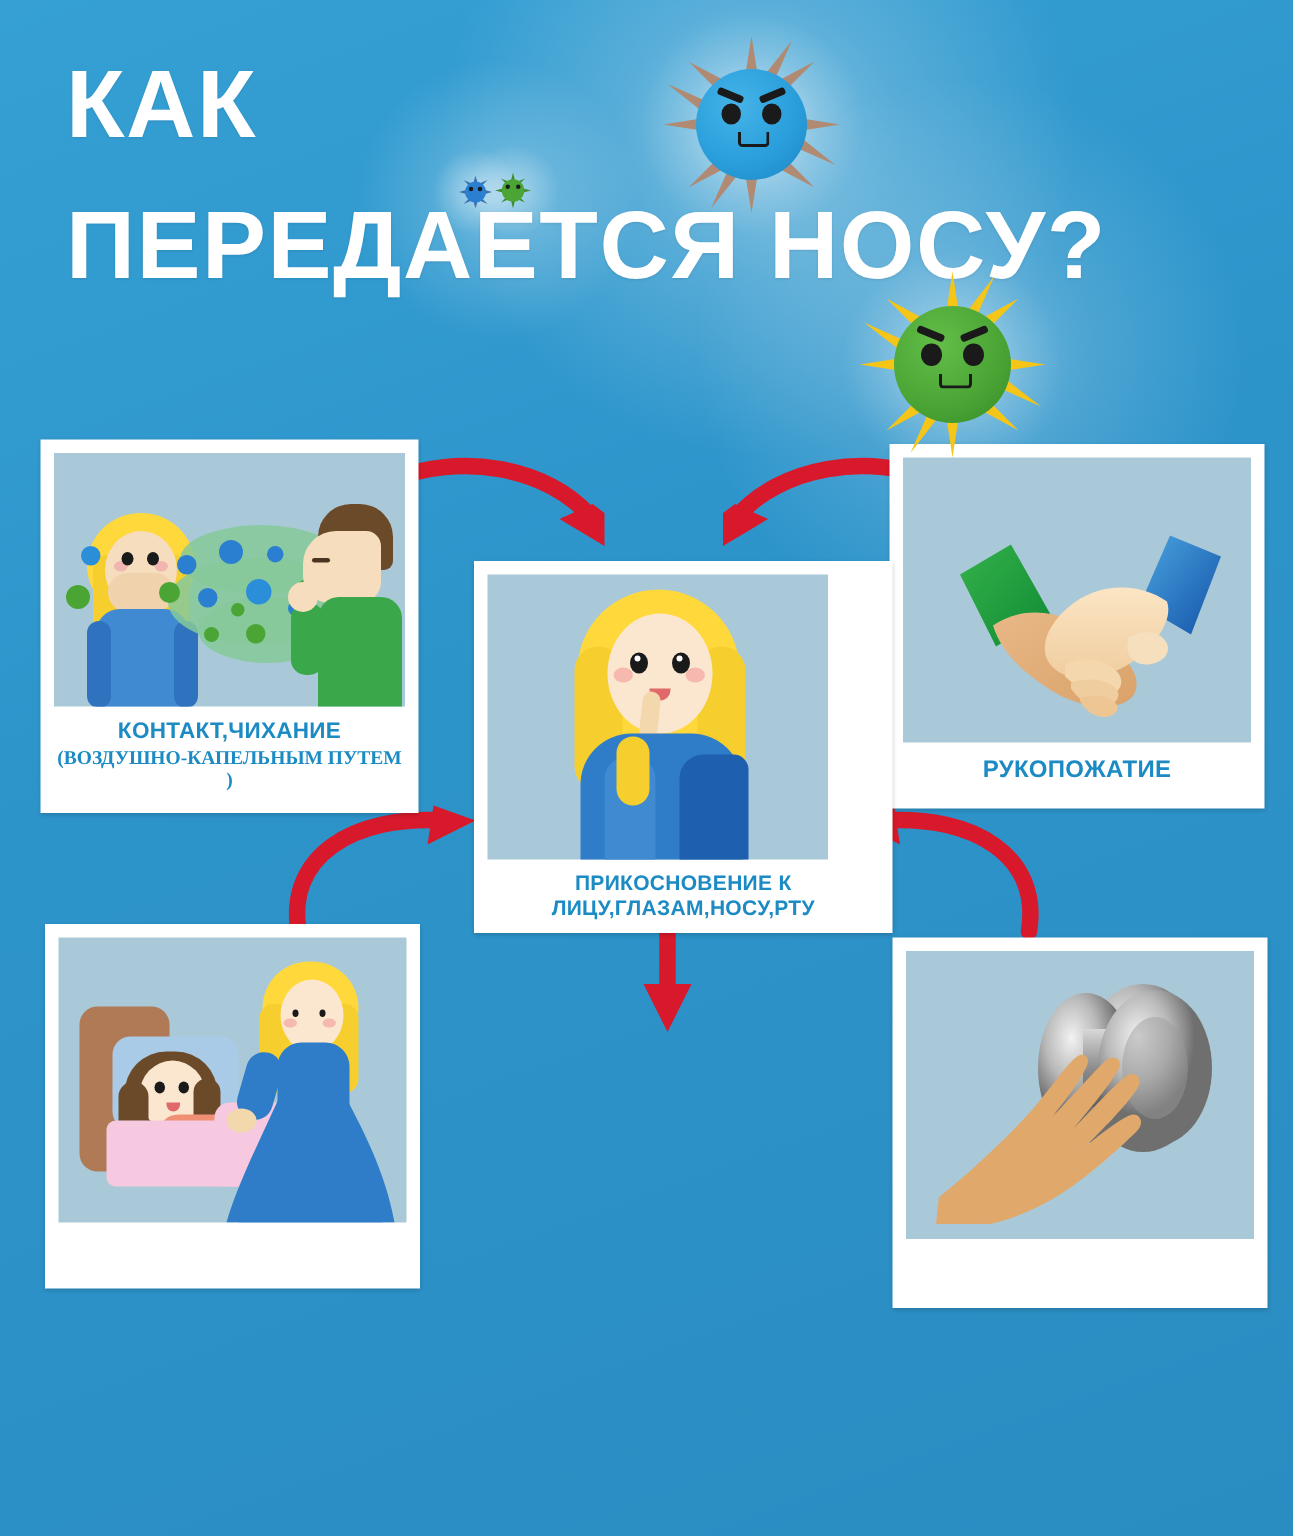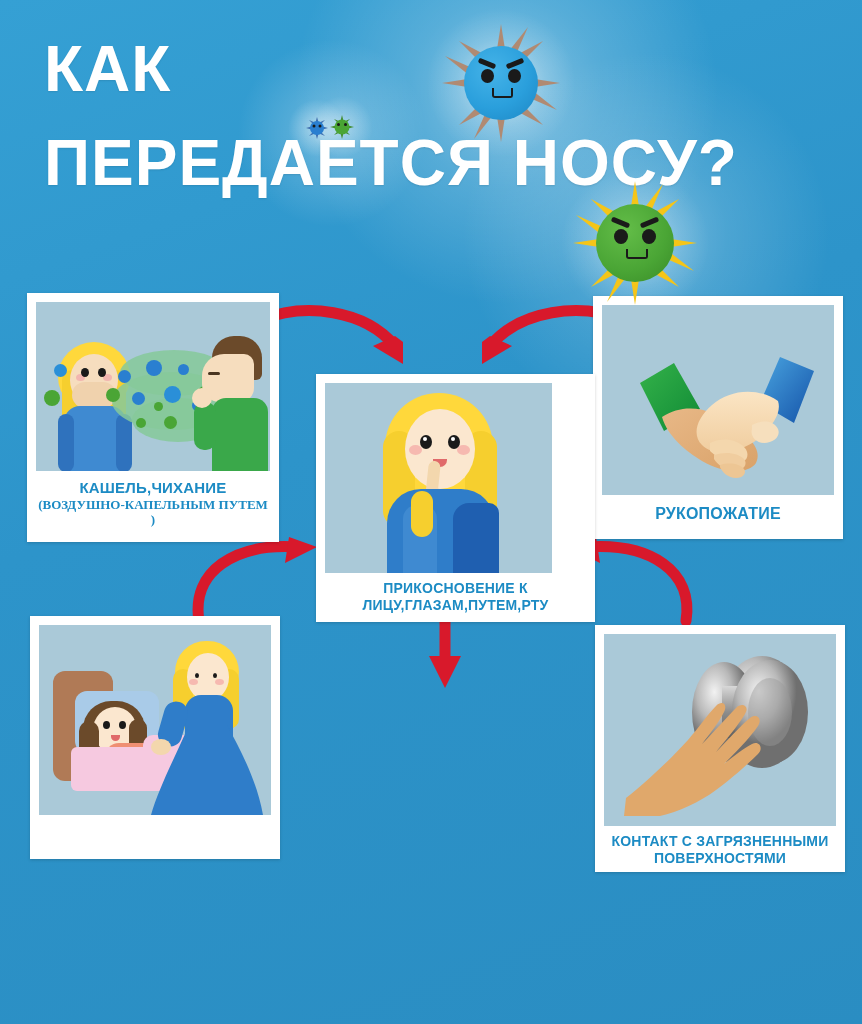--- a/index.html
+++ b/index.html
@@ -237,21 +237,21 @@
       <div class="sh circ" style="left:70px;top:86px;width:14px;height:14px;background:#4aa535;"></div>
 
       <div class="sh" style="left:176px;top:34px;width:50px;height:44px;border-radius:22px 22px 6px 6px;background:#6b4a2a;"></div>
       <div class="sh skin" style="left:166px;top:52px;width:52px;height:48px;border-radius:22px 10px 14px 18px;"></div>
       <div class="sh" style="left:172px;top:70px;width:12px;height:3px;border-radius:2px;background:#4a3520;"></div>
       <div class="sh" style="left:176px;top:96px;width:56px;height:74px;border-radius:14px 14px 0 0;background:#3aa84a;"></div>
       <div class="sh" style="left:158px;top:100px;width:22px;height:48px;border-radius:10px;background:#3aa84a;"></div>
       <div class="sh skin circ" style="left:156px;top:86px;width:20px;height:20px;"></div>
     </div>
     <div class="cap" style="margin-top:8px;font-size:15px;">
-      <span>КАШЕЛЬ,ЧИХАНИЕ</span>
+      <span>КОНТАКТ,ЧИХАНИЕ</span>
       <span class="sub">(ВОЗДУШНО-КАПЕЛЬНЫМ ПУТЕМ )</span>
     </div>
   </div>
 
   <div class="panel" style="left:593px;top:296px;width:250px;height:243px;padding:9px;">
     <div class="art" style="width:232px;height:190px;">
       
       <svg width="232" height="190" viewBox="0 0 232 190">
         <polygon points="38,78 72,58 98,104 62,126" fill="url(#gsleeve)"></polygon>
         <polygon points="178,52 212,66 192,118 158,98" fill="url(#bsleeve)"></polygon>
@@ -304,21 +304,21 @@
       <div class="sh" style="left:102px;top:78px;width:12px;height:38px;border-radius:6px;background:#f3d7ad;transform:rotate(6deg);"></div>
       <div class="sh" style="left:94px;top:106px;width:26px;height:26px;border-radius:12px;background:#f0cd9f;"></div>
 
       <div class="sh" style="left:62px;top:106px;width:108px;height:86px;border-radius:34px 34px 0 0;background:#2f7dc9;"></div>
       <div class="sh" style="left:128px;top:120px;width:46px;height:72px;border-radius:16px 10px 0 0;background:#1f5fb0;"></div>
       <div class="sh" style="left:78px;top:122px;width:34px;height:70px;border-radius:14px 14px 0 0;background:#3f8ad1;"></div>
       <div class="sh hair" style="left:86px;top:108px;width:22px;height:46px;border-radius:12px;background:#f6cf2e;"></div>
     </div>
     <div class="cap" style="margin-top:7px;font-size:14px;">
       <span>ПРИКОСНОВЕНИЕ К</span><br>
-      <span>ЛИЦУ,ГЛАЗАМ,ПУТЕМ,РТУ</span>
+      <span>ЛИЦУ,ГЛАЗАМ,НОСУ,РТУ</span>
     </div>
   </div>
 
   <div class="panel" style="left:30px;top:616px;width:250px;height:243px;padding:9px;">
     <div class="art" style="width:232px;height:190px;">
       <div class="sh" style="left:14px;top:46px;width:60px;height:110px;border-radius:12px;background:#b07a56;"></div>
       <div class="sh" style="left:36px;top:66px;width:84px;height:62px;border-radius:12px;background:#a9cbe8;"></div>
 
       <div class="sh" style="left:44px;top:76px;width:62px;height:56px;border-radius:28px;background:#6b4a2a;"></div>
       <div class="sh circ" style="left:54px;top:82px;width:44px;height:46px;background:#fbe7cf;"></div>
@@ -368,20 +368,16 @@
 
         <ellipse cx="158" cy="78" rx="42" ry="56" fill="url(#knobG)"></ellipse>
         <ellipse cx="120" cy="78" rx="32" ry="50" fill="url(#knobG)"></ellipse>
         <rect x="118" y="52" width="46" height="52" fill="url(#shaftG)"></rect>
         <ellipse cx="166" cy="78" rx="38" ry="52" fill="url(#knobG)"></ellipse>
         <ellipse cx="166" cy="78" rx="22" ry="34" fill="#9a9a9a" opacity=".45"></ellipse>
 
         <path d="M22,164 C40,150 66,126 84,106 C96,92 104,80 112,72 C118,66 124,70 120,78 C114,90 104,102 98,110 C108,100 122,84 132,74 C138,68 146,72 141,80 C134,92 120,108 112,118 C122,108 136,92 146,84 C152,79 159,84 154,92 C146,104 130,120 120,130 C130,122 140,114 148,110 C155,106 160,114 154,120 C144,130 126,146 112,156 C96,168 74,178 56,182 L20,182 Z" fill="#e0a86b"></path>
       </svg>
     </div>
-    <div class="cap" style="margin-top:7px;font-size:14px;">
-      <span>КОНТАКТ С ЗАГРЯЗНЕННЫМИ</span><br>
-      <span>ПОВЕРХНОСТЯМИ</span>
-    </div>
   </div>
 
 
 </div>
 
 </body></html>

